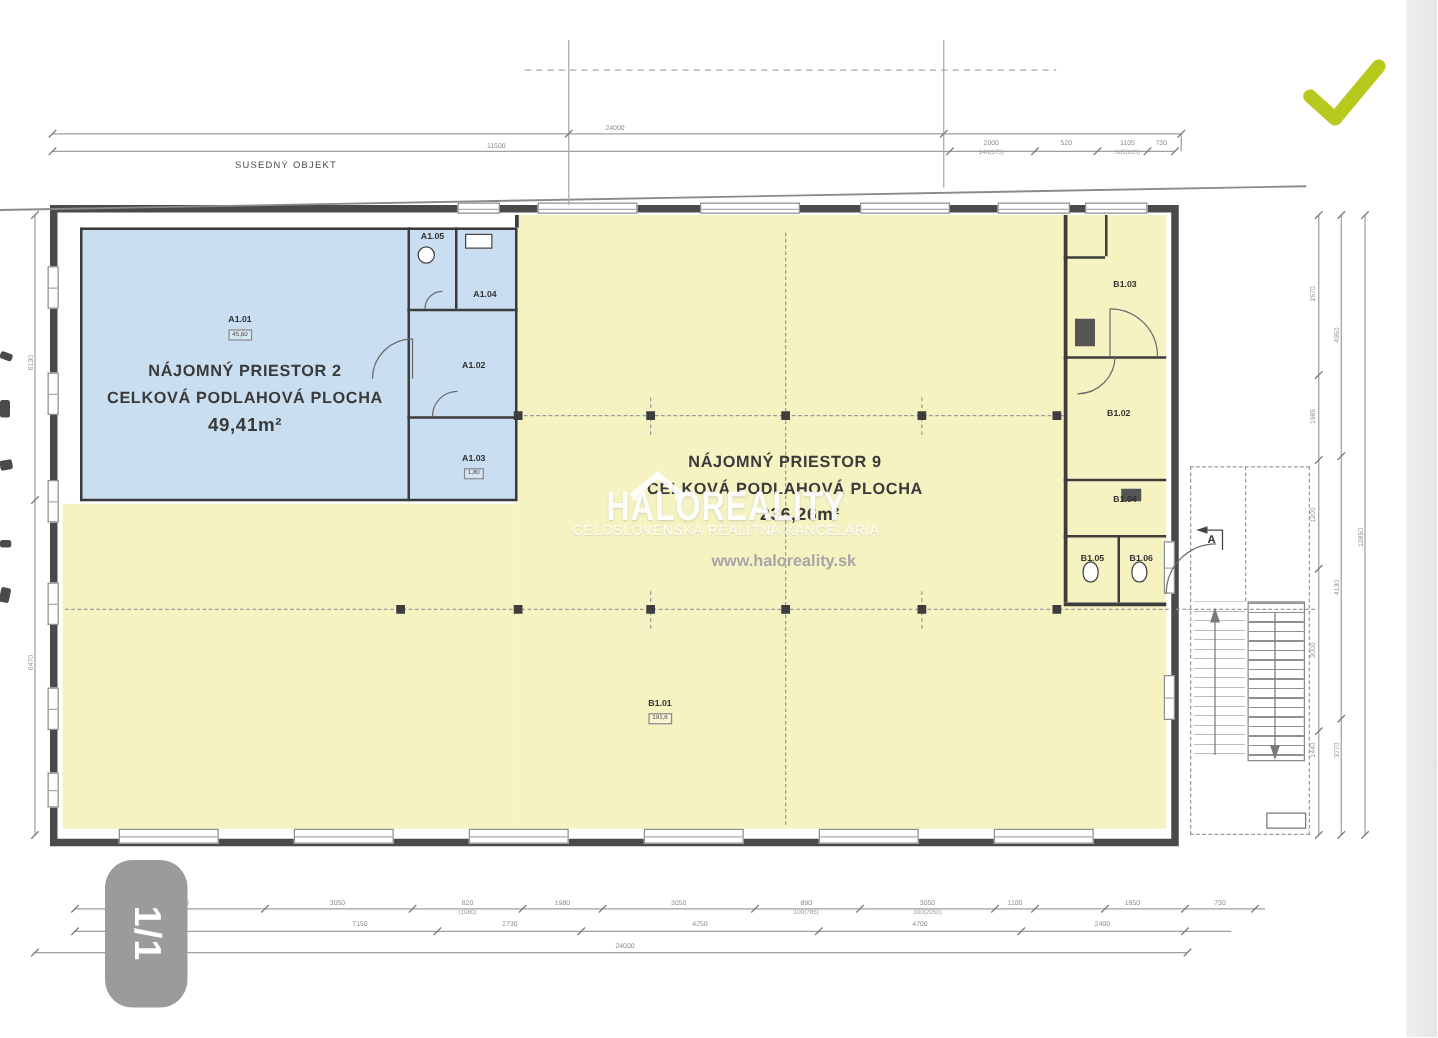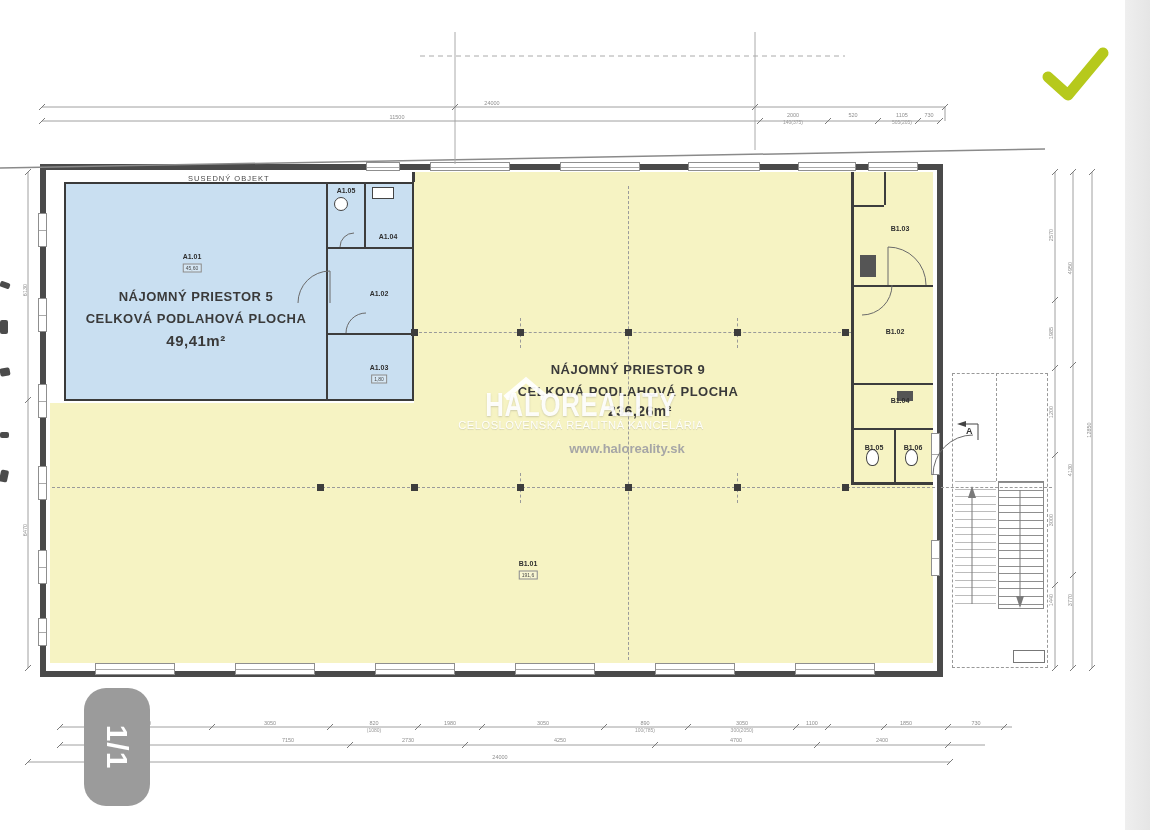--- a/index.html
+++ b/index.html
@@ -40,21 +40,21 @@
           font-size:13px;font-weight:bold;color:#a6a6a6;z-index:6;}
   #page-badge{position:absolute;left:84px;top:688px;width:66px;height:118px;background:#9b9b9b;
               border-radius:22px;z-index:8;display:flex;align-items:center;justify-content:center;}
   #page-badge span{transform:rotate(90deg);font-size:30px;font-weight:bold;color:#fff;letter-spacing:1px;}
   #check-glow{position:absolute;left:1028px;top:28px;width:100px;height:100px;z-index:9;
               background:radial-gradient(circle,#ffffff 55%,rgba(255,255,255,0));}
   #gray-strip{position:absolute;left:1125px;top:0;width:25px;height:830px;z-index:10;
               background:linear-gradient(to right,#efefef,#e5e5e5);}
   svg{position:absolute;left:0;top:0;z-index:4;pointer-events:none;}
   #neighbor-label{position:absolute;left:188px;top:127px;font-size:7.5px;color:#4a4a4a;
-                  letter-spacing:1px;z-index:5;white-space:nowrap;margin-top:47px;}
+                  letter-spacing:1px;z-index:5;white-space:nowrap;}
   #section-a{position:absolute;left:966px;top:426px;font-size:9px;font-weight:bold;color:#333;z-index:5;}
 </style>
 </head>
 <body>
 
 <div id="canvas">
 
   <div id="neighbor-label">SUSEDNÝ OBJEKT</div>
 
   <div class="wall" style="left:40px;top:164px;width:903px;height:513px;"></div>
@@ -130,21 +130,21 @@
   <div class="abs" style="left:905px;top:449px;width:13px;height:17px;border:1px solid #444;border-radius:50% 50% 45% 45%;background:#fff;box-sizing:border-box;"></div>
   <div class="abs" style="left:334px;top:197px;width:14px;height:14px;border:1px solid #444;border-radius:50%;background:#fff;box-sizing:border-box;"></div>
   <div class="abs" style="left:372px;top:187px;width:22px;height:12px;border:1px solid #444;background:#fff;box-sizing:border-box;"></div>
 
   <div class="mark" style="left:0;top:282px;width:10px;height:6px;transform:rotate(20deg);"></div>
   <div class="mark" style="left:0;top:320px;width:8px;height:14px;"></div>
   <div class="mark" style="left:0;top:368px;width:10px;height:8px;transform:rotate(-10deg);"></div>
   <div class="mark" style="left:0;top:432px;width:9px;height:6px;"></div>
   <div class="mark" style="left:0;top:470px;width:8px;height:12px;transform:rotate(12deg);"></div>
 
-  <div class="big-label" style="left:196px;top:296px;font-size:13px;">NÁJOMNÝ PRIESTOR 5</div>
+  <div class="big-label" style="left:196px;top:296px;font-size:13px;">NÁJOMNÝ PRIESTOR 2</div>
   <div class="big-label" style="left:196px;top:318px;font-size:13px;">CELKOVÁ PODLAHOVÁ PLOCHA</div>
   <div class="big-label" style="left:196px;top:340px;font-size:15px;">49,41m²</div>
   <div class="big-label" style="left:628px;top:369px;font-size:13px;">NÁJOMNÝ PRIESTOR 9</div>
   <div class="big-label" style="left:628px;top:391px;font-size:13px;">CELKOVÁ PODLAHOVÁ PLOCHA</div>
   <div class="big-label" style="left:640px;top:411px;font-size:14px;">236,26m²</div>
 
   <div id="section-a">A</div>
 
   <svg id="linework" width="1150" height="830" viewBox="0 0 1150 830">
     <line x1="0" y1="168" x2="1045" y2="149" stroke="#8a8a8a" stroke-width="1.5"></line>

